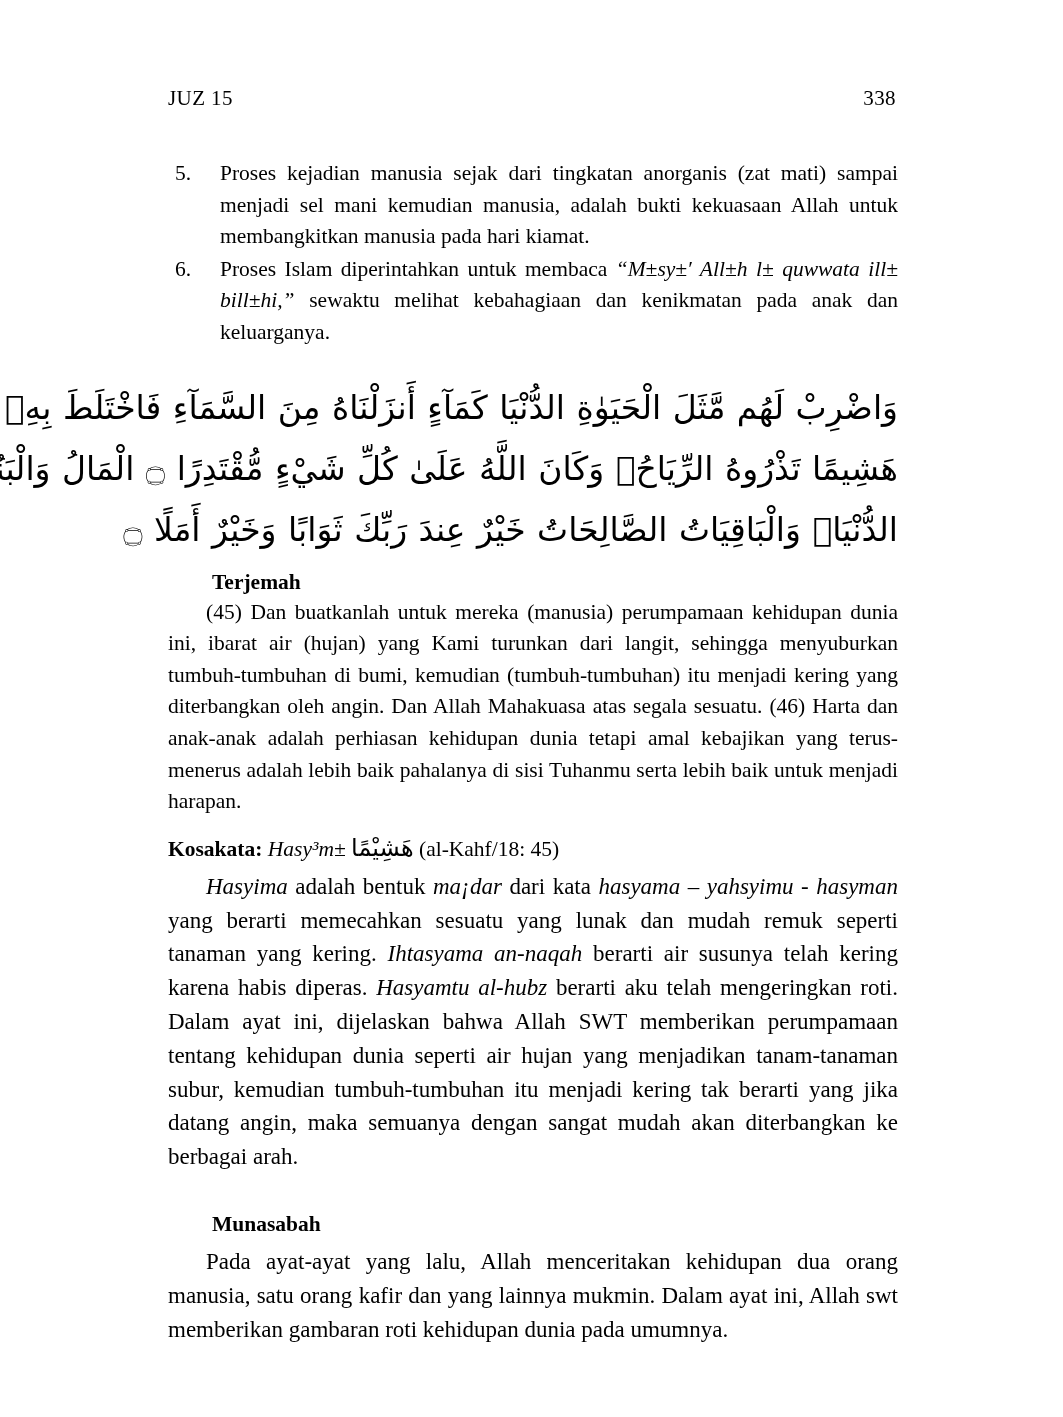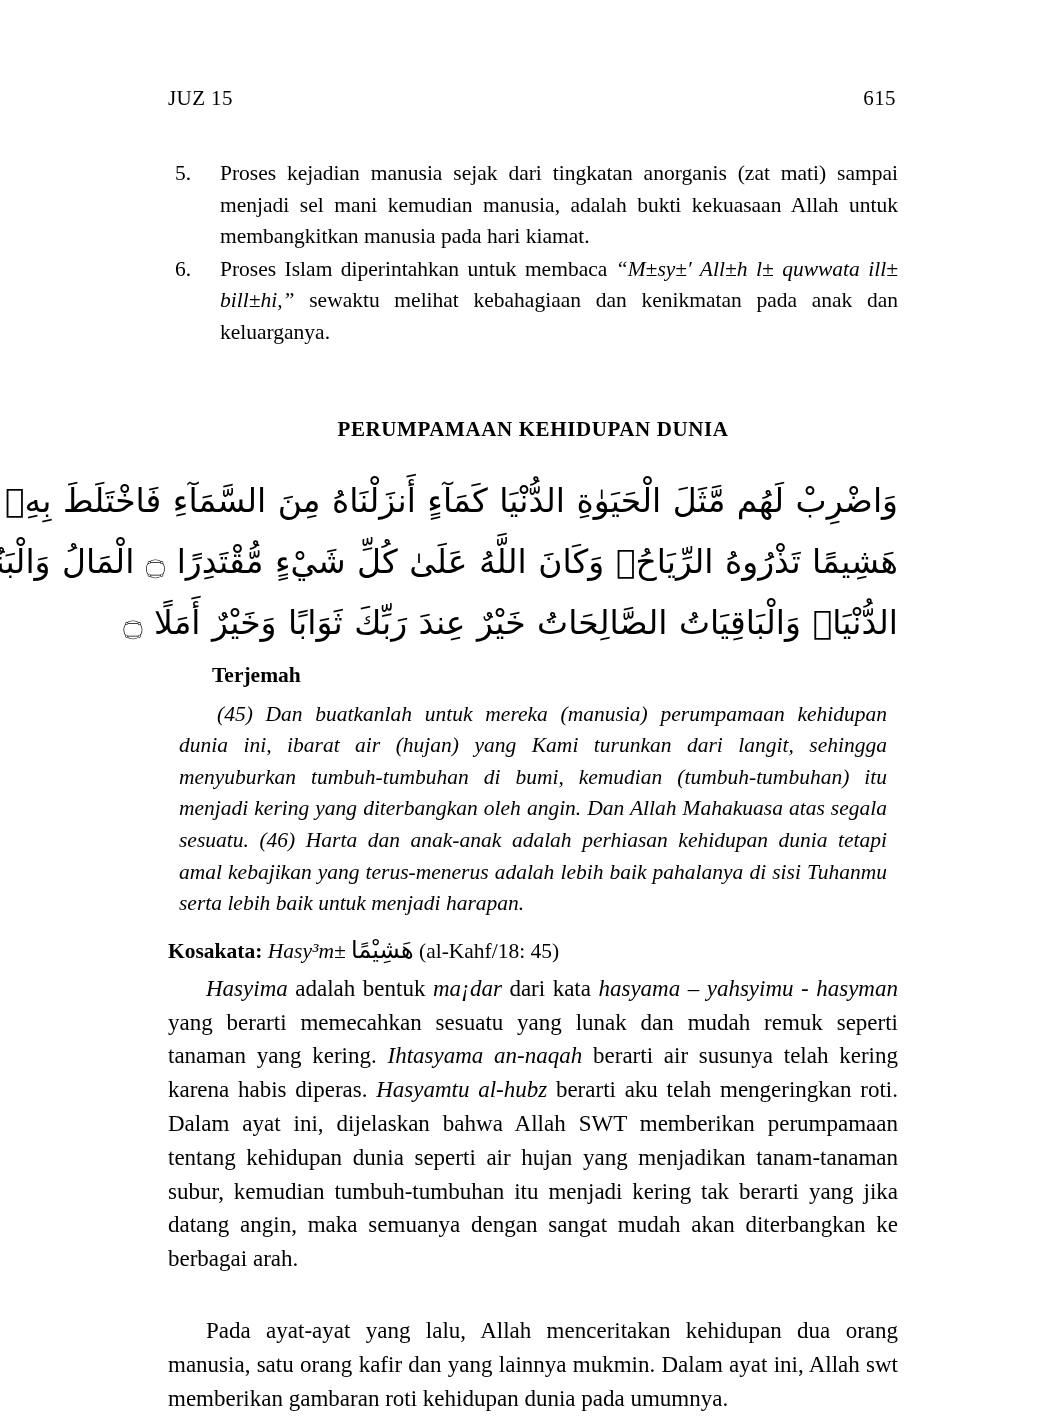--- a/index.html
+++ b/index.html
@@ -101,25 +101,24 @@
   }
 
   p.body {
     font-size: 23px;
     line-height: 1.47;
     text-align: justify;
     margin: 8px 0 0 0;
     text-indent: 38px;
   }
   p.italic-body {
-    font-style: italic;
     font-size: 21.5px;
     line-height: 1.47;
     text-align: justify;
-    margin: 11px;
+    margin: 0;
     text-indent: 38px;
   }
 
   .kosakata-line {
     font-size: 21.5px;
     margin-top: 16px;
     margin-bottom: 6px;
   }
   .kosakata-ar {
     font-family: "DejaVu Sans", sans-serif;
@@ -129,37 +128,36 @@
   }
   .spacer-md { height: 30px; }
 </style>
 </head>
 <body>
 
 <div class="page">
 
   <div class="header">
     <span class="juz">JUZ 15</span>
-    <span class="pageno">615</span>
+    <span class="pageno">338</span>
   </div>
 
   <div class="content">
 
     <ol class="numbered">
       <li>
         <span class="num">5.</span>
         <span>Proses kejadian manusia sejak dari tingkatan anorganis (zat mati) sampai menjadi sel mani kemudian manusia, adalah bukti kekuasaan Allah untuk membangkitkan manusia pada hari kiamat.</span>
       </li>
       <li>
         <span class="num">6.</span>
         <span>Proses Islam diperintahkan untuk membaca </span><span class="it">“M±sy±′ All±h l± quwwata ill± bill±hi,”</span><span> sewaktu melihat kebahagiaan dan kenikmatan pada anak dan keluarganya.</span>
       </li>
     </ol>
 
-    <div class="section-title">PERUMPAMAAN KEHIDUPAN DUNIA</div>
 
     <div class="arabic-block">
       <div>وَاضْرِبْ لَهُم مَّثَلَ الْحَيَوٰةِ الدُّنْيَا كَمَآءٍ أَنزَلْنَاهُ مِنَ السَّمَآءِ فَاخْتَلَطَ بِهِۡ نَبَاتُ الْأَرْضِ فَأَصْبَحَ</div>
       <div>هَشِيمًا تَذْرُوهُ الرِّيَاحُۖ وَكَانَ اللَّهُ عَلَىٰ كُلِّ شَيْءٍ مُّقْتَدِرًا ۝ الْمَالُ وَالْبَنُونَ زِينَةُ الْحَيَوٰةِ</div>
       <div>الدُّنْيَاۖ وَالْبَاقِيَاتُ الصَّالِحَاتُ خَيْرٌ عِندَ رَبِّكَ ثَوَابًا وَخَيْرٌ أَمَلًا ۝</div>
     </div>
 
     <div class="sub-head">Terjemah</div>
     <p class="italic-body">(45) Dan buatkanlah untuk mereka (manusia) perumpamaan kehidupan dunia ini, ibarat air (hujan) yang Kami turunkan dari langit, sehingga menyuburkan tumbuh-tumbuhan di bumi, kemudian (tumbuh-tumbuhan) itu menjadi kering yang diterbangkan oleh angin. Dan Allah Mahakuasa atas segala sesuatu. (46) Harta dan anak-anak adalah perhiasan kehidupan dunia tetapi amal kebajikan yang terus-menerus adalah lebih baik pahalanya di sisi Tuhanmu serta lebih baik untuk menjadi harapan.</p>
 
@@ -167,16 +165,17 @@
       <span class="sub-head-inline">Kosakata:</span>
       <span class="it">Hasy³m±</span>
       <span class="kosakata-ar">هَشِيْمًا</span>
       <span>(al-Kahf/18: 45)</span>
     </div>
 
     <p class="body"><span class="it">Hasyima</span><span> adalah bentuk </span><span class="it">ma¡dar</span><span> dari kata </span><span class="it">hasyama – yahsyimu - hasyman</span><span> yang berarti memecahkan sesuatu yang lunak dan mudah remuk seperti tanaman yang kering. </span><span class="it">Ihtasyama an-naqah</span><span> berarti air susunya telah kering karena habis diperas. </span><span class="it">Hasyamtu al-hubz</span><span> berarti aku telah mengeringkan roti. Dalam ayat ini, dijelaskan bahwa Allah SWT memberikan perumpamaan tentang kehidupan dunia seperti air hujan yang menjadikan tanam-tanaman subur, kemudian tumbuh-tumbuhan itu menjadi kering tak berarti yang jika datang angin, maka semuanya dengan sangat mudah akan diterbangkan ke berbagai arah.</span></p>
 
     <div class="spacer-md"></div>
 
+    <div class="sub-head">Munasabah</div>
     <p class="body">Pada ayat-ayat yang lalu, Allah menceritakan kehidupan dua orang manusia, satu orang kafir dan yang lainnya mukmin. Dalam ayat ini, Allah swt memberikan gambaran roti kehidupan dunia pada umumnya.</p>
 
   </div>
 </div>
 
 </body></html>

